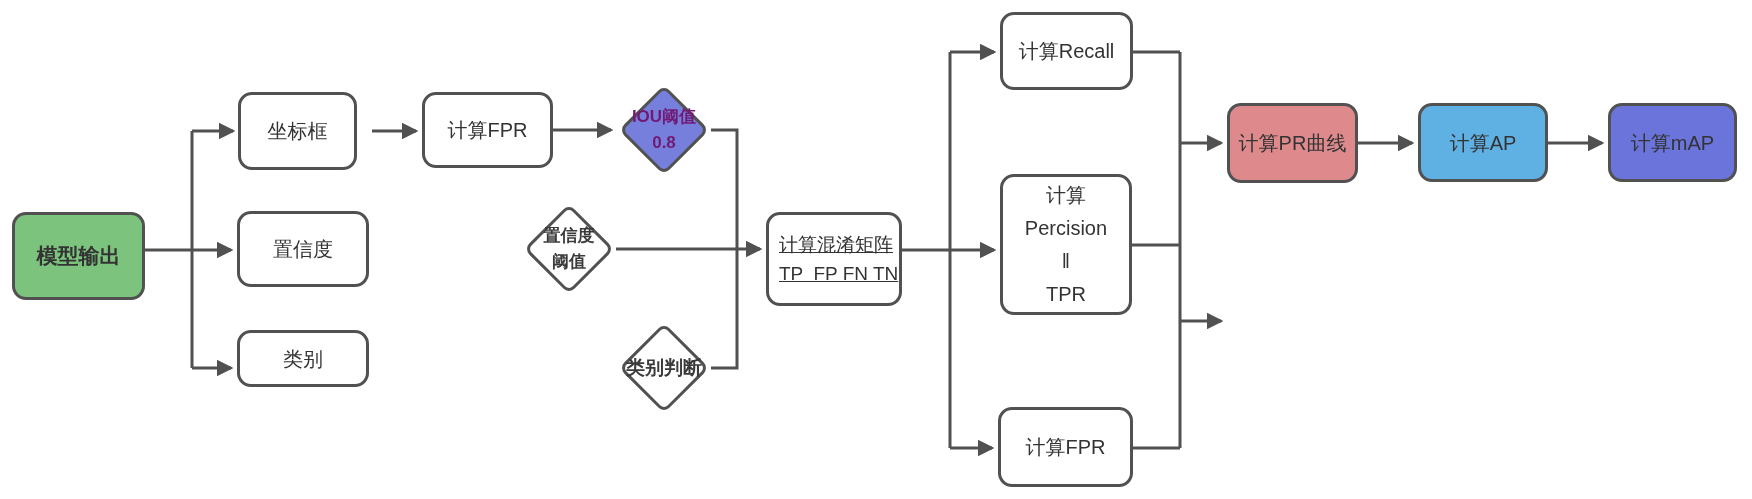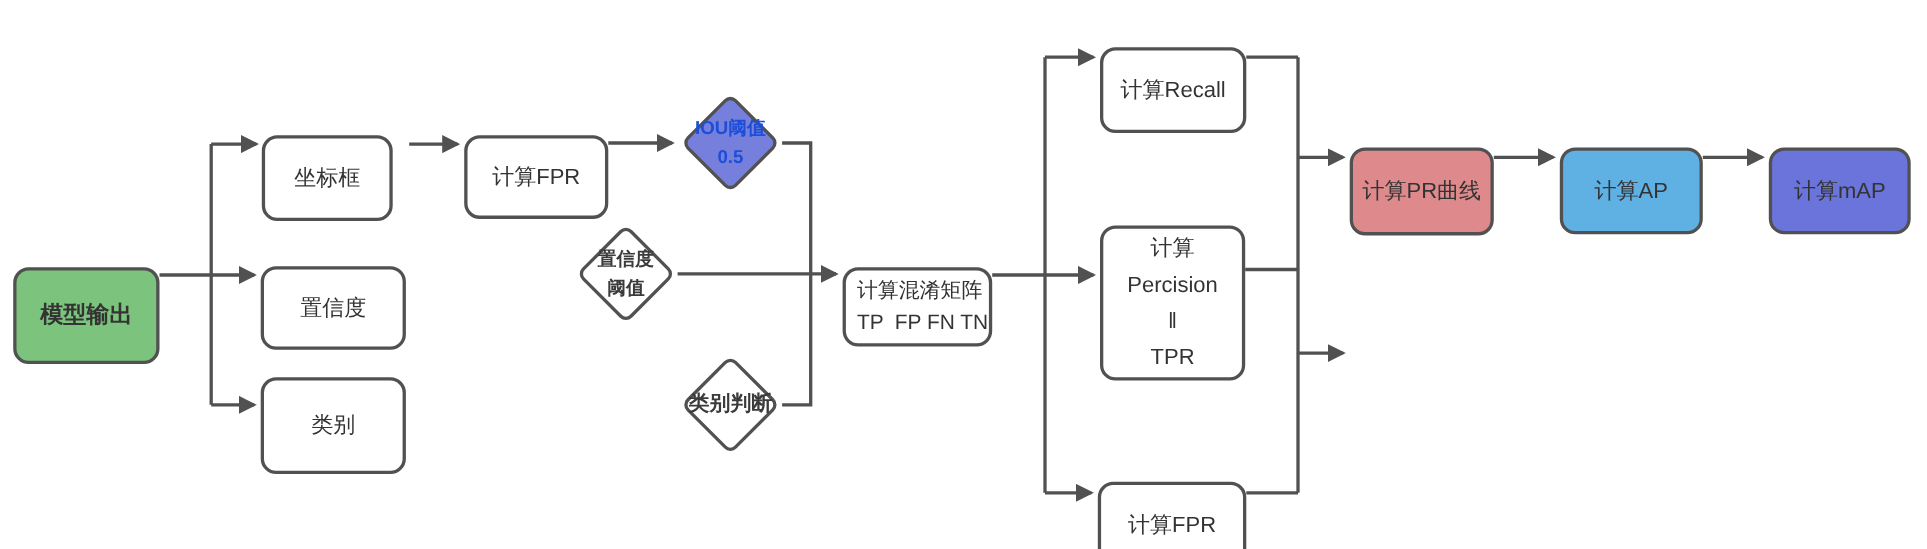--- a/index.html
+++ b/index.html
@@ -18,21 +18,20 @@
     border-radius:14px;
     background:#ffffff;
     color:#333333;
     display:flex;
     flex-direction:column;
     align-items:center;
     justify-content:center;
     font-size:20px;
     line-height:28px;
     white-space:nowrap;
-    margin-top:31px;
   }
   .node.green{background:#7CC47D;font-weight:bold;font-size:21px;}
   .node.red{background:#DE8A8D;justify-content:center;}
   .node.lightblue{background:#5FB0E3;}
   .node.indigo{background:#6A74DB;}
   .node.align-left{align-items:flex-start;padding-left:10px;}
   .node-line{white-space:pre;}
   .diamond-wrap{position:absolute;width:94px;height:94px;}
   .diamond-shape{
     position:absolute;left:50%;top:50%;
@@ -44,21 +43,21 @@
     box-sizing:border-box;
   }
   .diamond-wrap.blue .diamond-shape{background:#7680DC;}
   .diamond-label{
     position:absolute;inset:0;
     display:flex;flex-direction:column;
     align-items:center;justify-content:center;
     font-weight:bold;font-size:17px;line-height:26px;
     color:#3b3b3b;white-space:nowrap;
   }
-  .diamond-wrap.blue .diamond-label{color:#1d4ed8;}
+  .diamond-wrap.blue .diamond-label{color:#701a75;}
   .diamond-label.single{font-size:19px;text-align:right;}
 </style>
 </head>
 <body>
 
 <div id="canvas">
 
   <svg id="wires" viewBox="0 0 1752 499" xmlns="http://www.w3.org/2000/svg">
     <defs>
       <marker id="arrow" viewBox="0 0 10 10" refX="8.5" refY="5" markerWidth="5.5" markerHeight="5.5" orient="auto-start-reverse">
@@ -100,52 +99,52 @@
   <div class="node green" style="left:12px;top:212px;width:133px;height:88px;">
     <span>模型输出</span>
   </div>
 
   <div class="node" style="left:238px;top:92px;width:119px;height:78px;">
     <span>坐标框</span>
   </div>
   <div class="node" style="left:237px;top:211px;width:132px;height:76px;">
     <span>置信度</span>
   </div>
-  <div class="node" style="left:237px;top:312px;width:132px;height:88px;">
+  <div class="node" style="left:237px;top:330px;width:132px;height:57px;">
     <span>类别</span>
   </div>
 
   <div class="node" style="left:422px;top:92px;width:131px;height:76px;">
     <span>计算FPR</span>
   </div>
 
   <div class="diamond-wrap blue" style="left:617px;top:83px;">
     <div class="diamond-shape"></div>
     <div class="diamond-label">
       <span>IOU阈值</span>
-      <span>0.5</span>
+      <span>0.8</span>
     </div>
   </div>
 
   <div class="diamond-wrap" style="left:522px;top:202px;">
     <div class="diamond-shape"></div>
     <div class="diamond-label">
       <span>置信度</span>
       <span>阈值</span>
     </div>
   </div>
 
   <div class="diamond-wrap" style="left:617px;top:321px;">
     <div class="diamond-shape"></div>
     <div class="diamond-label single">
       <span>类别判断</span>
     </div>
   </div>
 
-  <div class="node align-left" style="left:766px;top:212px;width:136px;height:72px;font-size:19px;line-height:29px;">
+  <div class="node align-left" style="left:766px;top:212px;width:136px;height:94px;font-size:19px;line-height:29px;text-decoration:underline;">
     <span class="node-line">计算混淆矩阵</span>
     <span class="node-line">TP  FP FN TN</span>
   </div>
 
   <div class="node" style="left:1000px;top:12px;width:133px;height:78px;">
     <span>计算Recall</span>
   </div>
 
   <div class="node" style="left:998px;top:407px;width:135px;height:80px;">
     <span>计算FPR</span>

